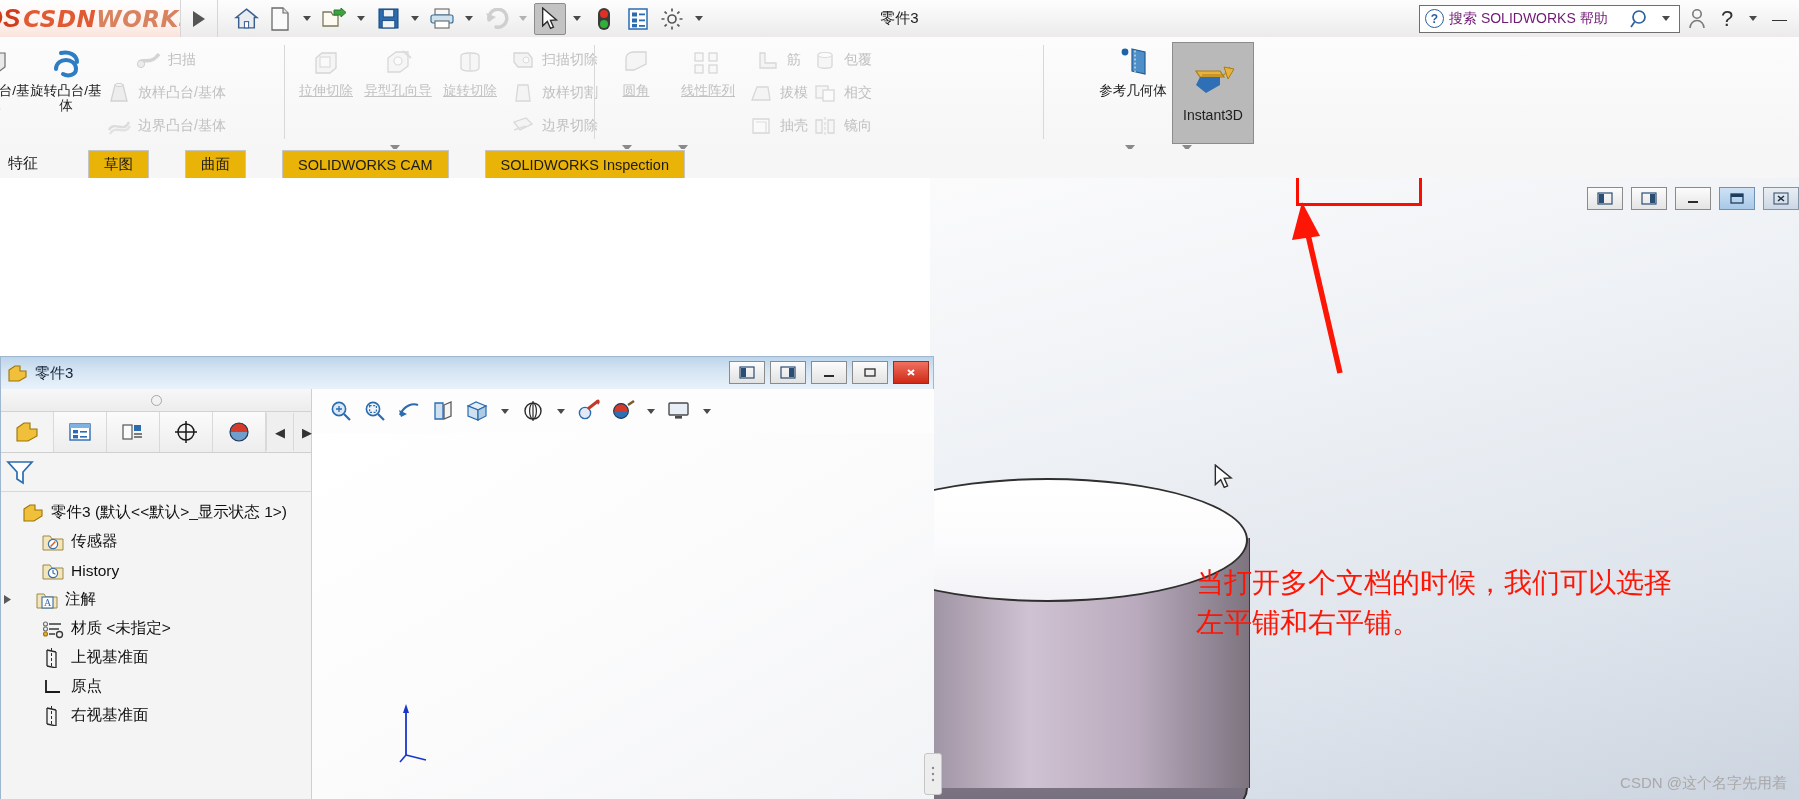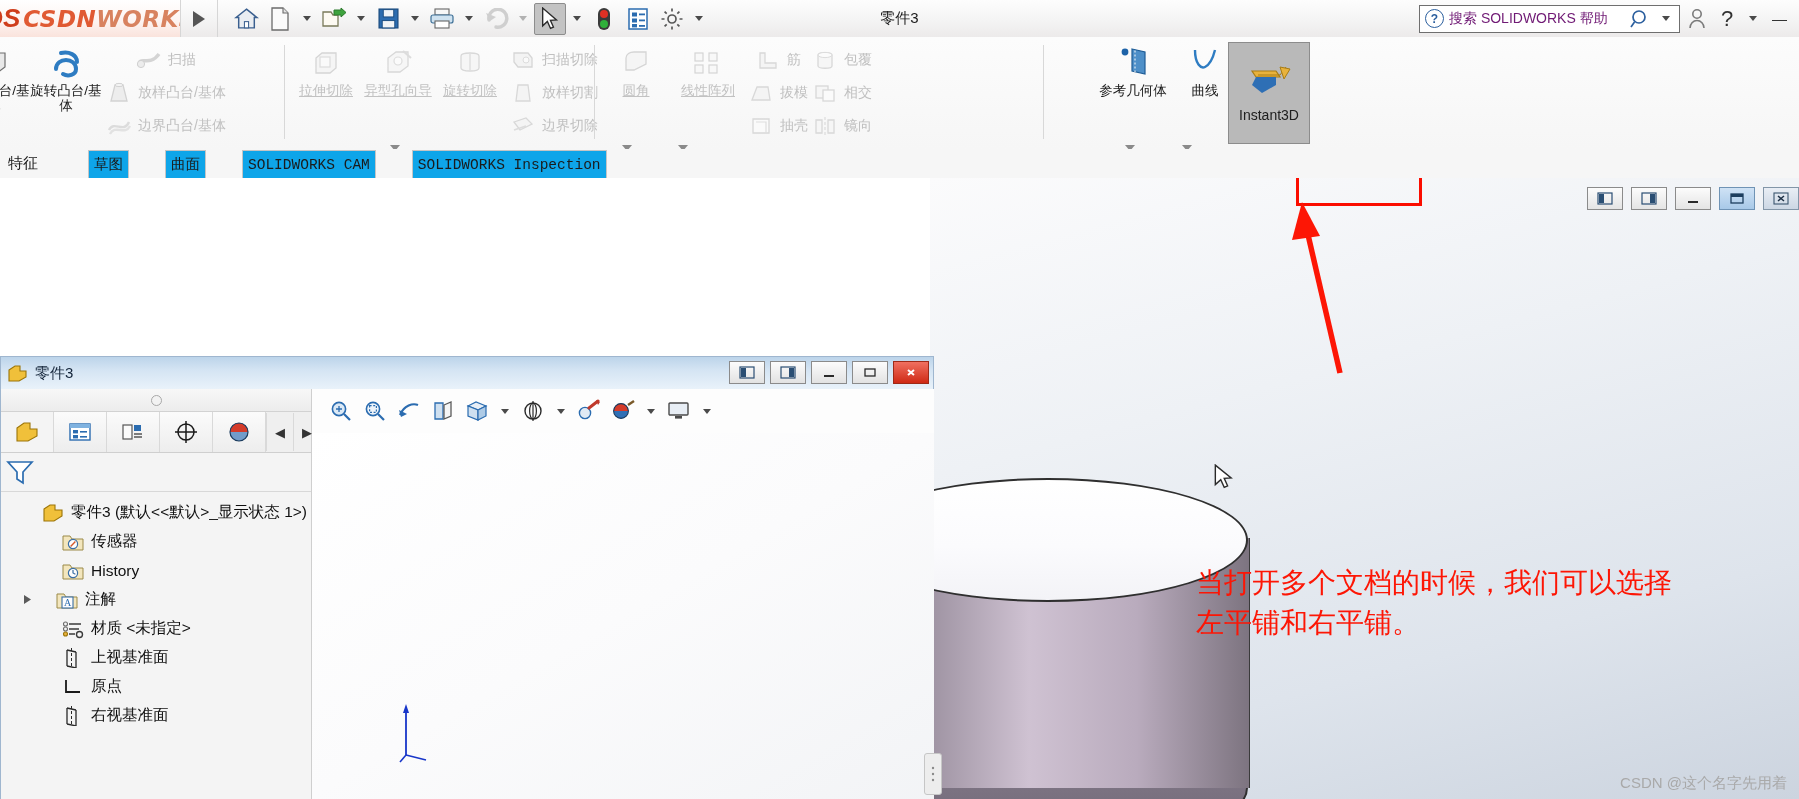--- a/index.html
+++ b/index.html
@@ -78,22 +78,22 @@
     width:80px;height:100px;margin-top:5px;background:#b9b9b9;border:1px solid #8c8c8c;
     display:flex;flex-direction:column;align-items:center;justify-content:center;gap:6px;
   }
   .instant3d .lbl{font-size:14px;color:#202020;}
 
   
   .tabbar{position:absolute;left:0;top:149px;width:1799px;height:29px;background:#f6f6f6;display:flex;align-items:flex-end;gap:36px;}
   .tab-lead{font-size:15px;color:#1a1a1a;padding:0 14px 5px 8px;}
   .tab{
     height:27px;display:flex;align-items:center;justify-content:center;
-    padding:0 5px;font-size:14.5px;color:#1b1b1b;
-    background:#0ea5e9;border:1px solid #c5c5c5;border-bottom:none;font-family:Liberation Mono, monospace;
+    padding:0 15px;font-size:14.5px;color:#1b1b1b;
+    background:#eab308;border:1px solid #c5c5c5;border-bottom:none;
   }
 
   
   .mainarea{position:absolute;left:0;top:178px;width:1799px;height:621px;background:#ffffff;overflow:hidden;}
   .viewport-right{
     position:absolute;left:930px;top:0;width:869px;height:621px;
     background:linear-gradient(165deg,#fbfbfc 0%,#eef1f5 35%,#dee4ec 72%,#ccd4df 100%);
   }
   .docbar-right{
     position:absolute;left:1480px;top:0;width:319px;height:40px;
@@ -151,21 +151,21 @@
 
   .doc-left{position:absolute;left:0;top:32px;width:310px;height:589px;background:#f4f4f4;border-right:1px solid #cfcfcf;}
   .splitter{height:22px;background:linear-gradient(to bottom,#f7f7f7,#ececec);border-bottom:1px solid #d2d2d2;display:flex;align-items:center;justify-content:center;}
   .splitter .dot{width:9px;height:9px;border:1px solid #a8a8a8;border-radius:50%;background:#f2f2f2;}
   .tree-tabs{height:40px;display:flex;align-items:stretch;background:#efefef;border-bottom:1px solid #cfcfcf;}
   .tt{flex:0 0 52px;display:flex;align-items:center;justify-content:center;border-right:1px solid #d9d9d9;background:linear-gradient(to bottom,#fbfbfb,#ededed);}
   .tt.active{background:#f4f4f4;}
   .tt-nav{display:flex;align-items:center;margin-left:auto;}
   .tt-nav .b{width:26px;height:38px;display:flex;align-items:center;justify-content:center;border-left:1px solid #d9d9d9;font-size:13px;color:#333;}
   .filterrow{height:38px;display:flex;align-items:center;padding-left:4px;border-bottom:1px solid #d8d8d8;background:#f4f4f4;}
-  .tree{padding:6px 0 0 20px;}
+  .tree{padding:6px 0 0 0;}
   .trow{display:flex;align-items:center;height:29px;gap:7px;font-size:15.5px;color:#101010;padding-left:2px;}
   .trow .exp{width:12px;display:flex;align-items:center;justify-content:center;}
   .trow.root{font-size:15.5px;}
   .indent{padding-left:22px;}
   .doc-right{position:absolute;left:311px;top:32px;width:622px;height:589px;background:#fefefe;}
   .vtoolbar{height:44px;display:flex;align-items:center;gap:4px;padding-left:14px;background:#fdfdfd;}
   .vt{width:30px;height:30px;display:flex;align-items:center;justify-content:center;}
   .doc-canvas{position:absolute;left:0;top:44px;width:622px;height:545px;background:linear-gradient(150deg,#ffffff 0%,#fbfbfc 40%,#eef0f3 100%);}
   .origin{position:absolute;left:84px;top:270px;}
   .sidegrip{position:absolute;right:-8px;top:320px;width:16px;height:40px;background:#ededed;border:1px solid #c6c6c6;border-radius:3px;display:flex;align-items:center;justify-content:center;}
@@ -525,21 +525,21 @@
           <svg width="34" height="32" viewBox="0 0 34 32">
               <path d="M7 3 C7 17 13 22 17 20 C21 18 25 11 27 3" fill="none" stroke="#2e7cc2" stroke-width="2.4"></path>
             </svg>
         </span>
         <span class="lbl">曲线</span>
       </div>
       <div class="dropcaret" style="position:absolute;left:28px;top:104px;"></div>
       <div class="dropcaret" style="position:absolute;left:85px;top:104px;"></div>
     </div>
 
-    <div class="rgroup" style="left:1188px;padding-left:40px;">
+    <div class="rgroup" style="left:1132px;padding-left:40px;">
       <div class="instant3d">
         <span>
           <svg width="46" height="38" viewBox="0 0 46 38">
               <path d="M6 8 L30 8 L34 14 L10 14 Z" fill="#e8b23c" stroke="#a97d15" stroke-width="1.2"></path>
               <path d="M10 14 L30 14 L30 22 L16 30 L6 22 Z" fill="#2e6fb5"></path>
               <path d="M12 12 L34 12 L40 4" fill="none" stroke="#a97d15" stroke-width="1"></path>
               <path d="M34 4 L44 6 L38 16 Z" fill="#e8b23c" stroke="#a97d15" stroke-width="1"></path>
             </svg>
         </span>
         <span class="lbl">Instant3D</span>

